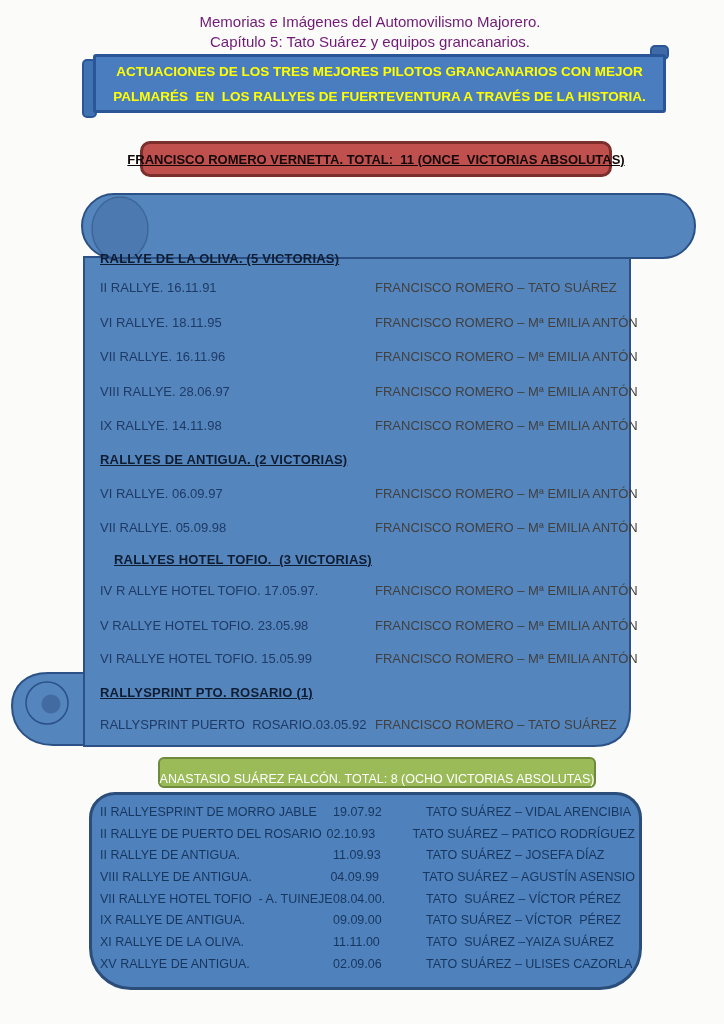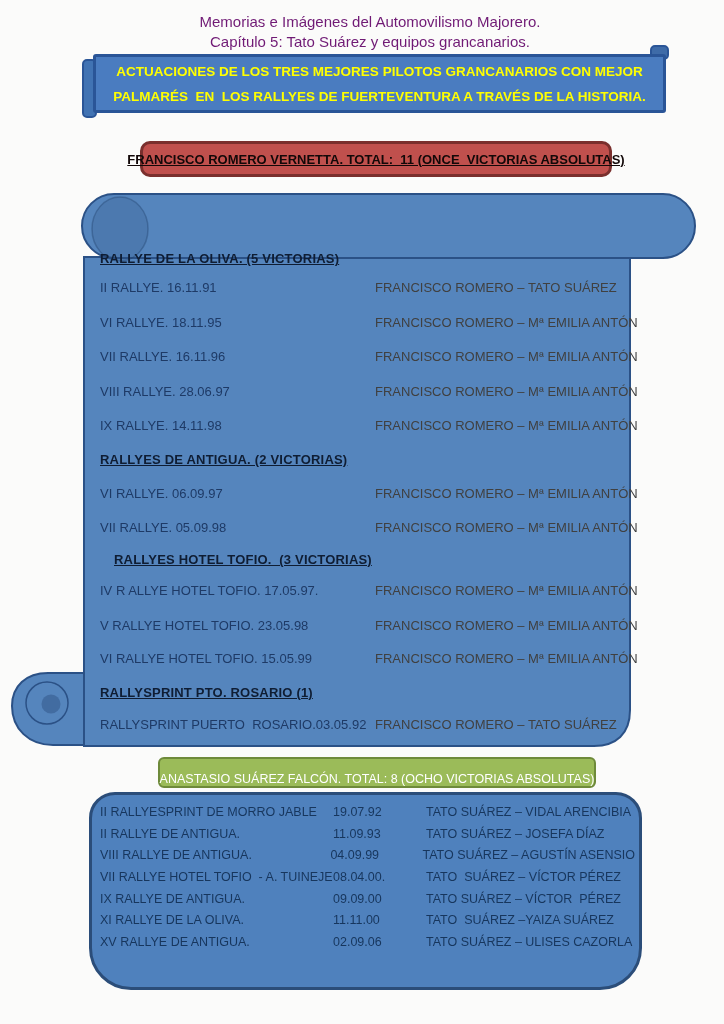--- a/index.html
+++ b/index.html
@@ -117,20 +117,21 @@
       <div class="s-line s-row" style="top: 717px;"><span class="ev">RALLYSPRINT PUERTO  ROSARIO.03.05.92</span><span class="crew">FRANCISCO ROMERO – TATO SUÁREZ</span></div>
     </div>
 
   <div class="green-banner">
     <span>ANASTASIO SUÁREZ FALCÓN. TOTAL: 8 (OCHO VICTORIAS ABSOLUTAS)</span>
   </div>
 
   <div class="bottom-box"></div>
   <div class="bottom-rows">
       <div class="b-row"><span class="b-ev">II RALLYESPRINT DE MORRO JABLE</span><span class="b-date">19.07.92</span><span class="b-crew">TATO SUÁREZ – VIDAL ARENCIBIA</span></div>
+      <div class="b-row"><span class="b-ev">II RALLYE DE PUERTO DEL ROSARIO</span><span class="b-date"> 02.10.93</span><span class="b-crew">TATO SUÁREZ – PATICO RODRÍGUEZ</span></div>
       <div class="b-row"><span class="b-ev">II RALLYE DE ANTIGUA.</span><span class="b-date">11.09.93</span><span class="b-crew">TATO SUÁREZ – JOSEFA DÍAZ</span></div>
       <div class="b-row"><span class="b-ev">VIII RALLYE DE ANTIGUA.</span><span class="b-date">04.09.99</span><span class="b-crew">TATO SUÁREZ – AGUSTÍN ASENSIO</span></div>
       <div class="b-row"><span class="b-ev">VII RALLYE HOTEL TOFIO  - A. TUINEJE</span><span class="b-date">08.04.00.</span><span class="b-crew">TATO  SUÁREZ – VÍCTOR PÉREZ</span></div>
       <div class="b-row"><span class="b-ev">IX RALLYE DE ANTIGUA.</span><span class="b-date">09.09.00</span><span class="b-crew">TATO SUÁREZ – VÍCTOR  PÉREZ</span></div>
       <div class="b-row"><span class="b-ev">XI RALLYE DE LA OLIVA.</span><span class="b-date">11.11.00</span><span class="b-crew">TATO  SUÁREZ –YAIZA SUÁREZ</span></div>
       <div class="b-row"><span class="b-ev">XV RALLYE DE ANTIGUA.</span><span class="b-date">02.09.06</span><span class="b-crew">TATO SUÁREZ – ULISES CAZORLA</span></div>
     </div>
 
 </div>
 

